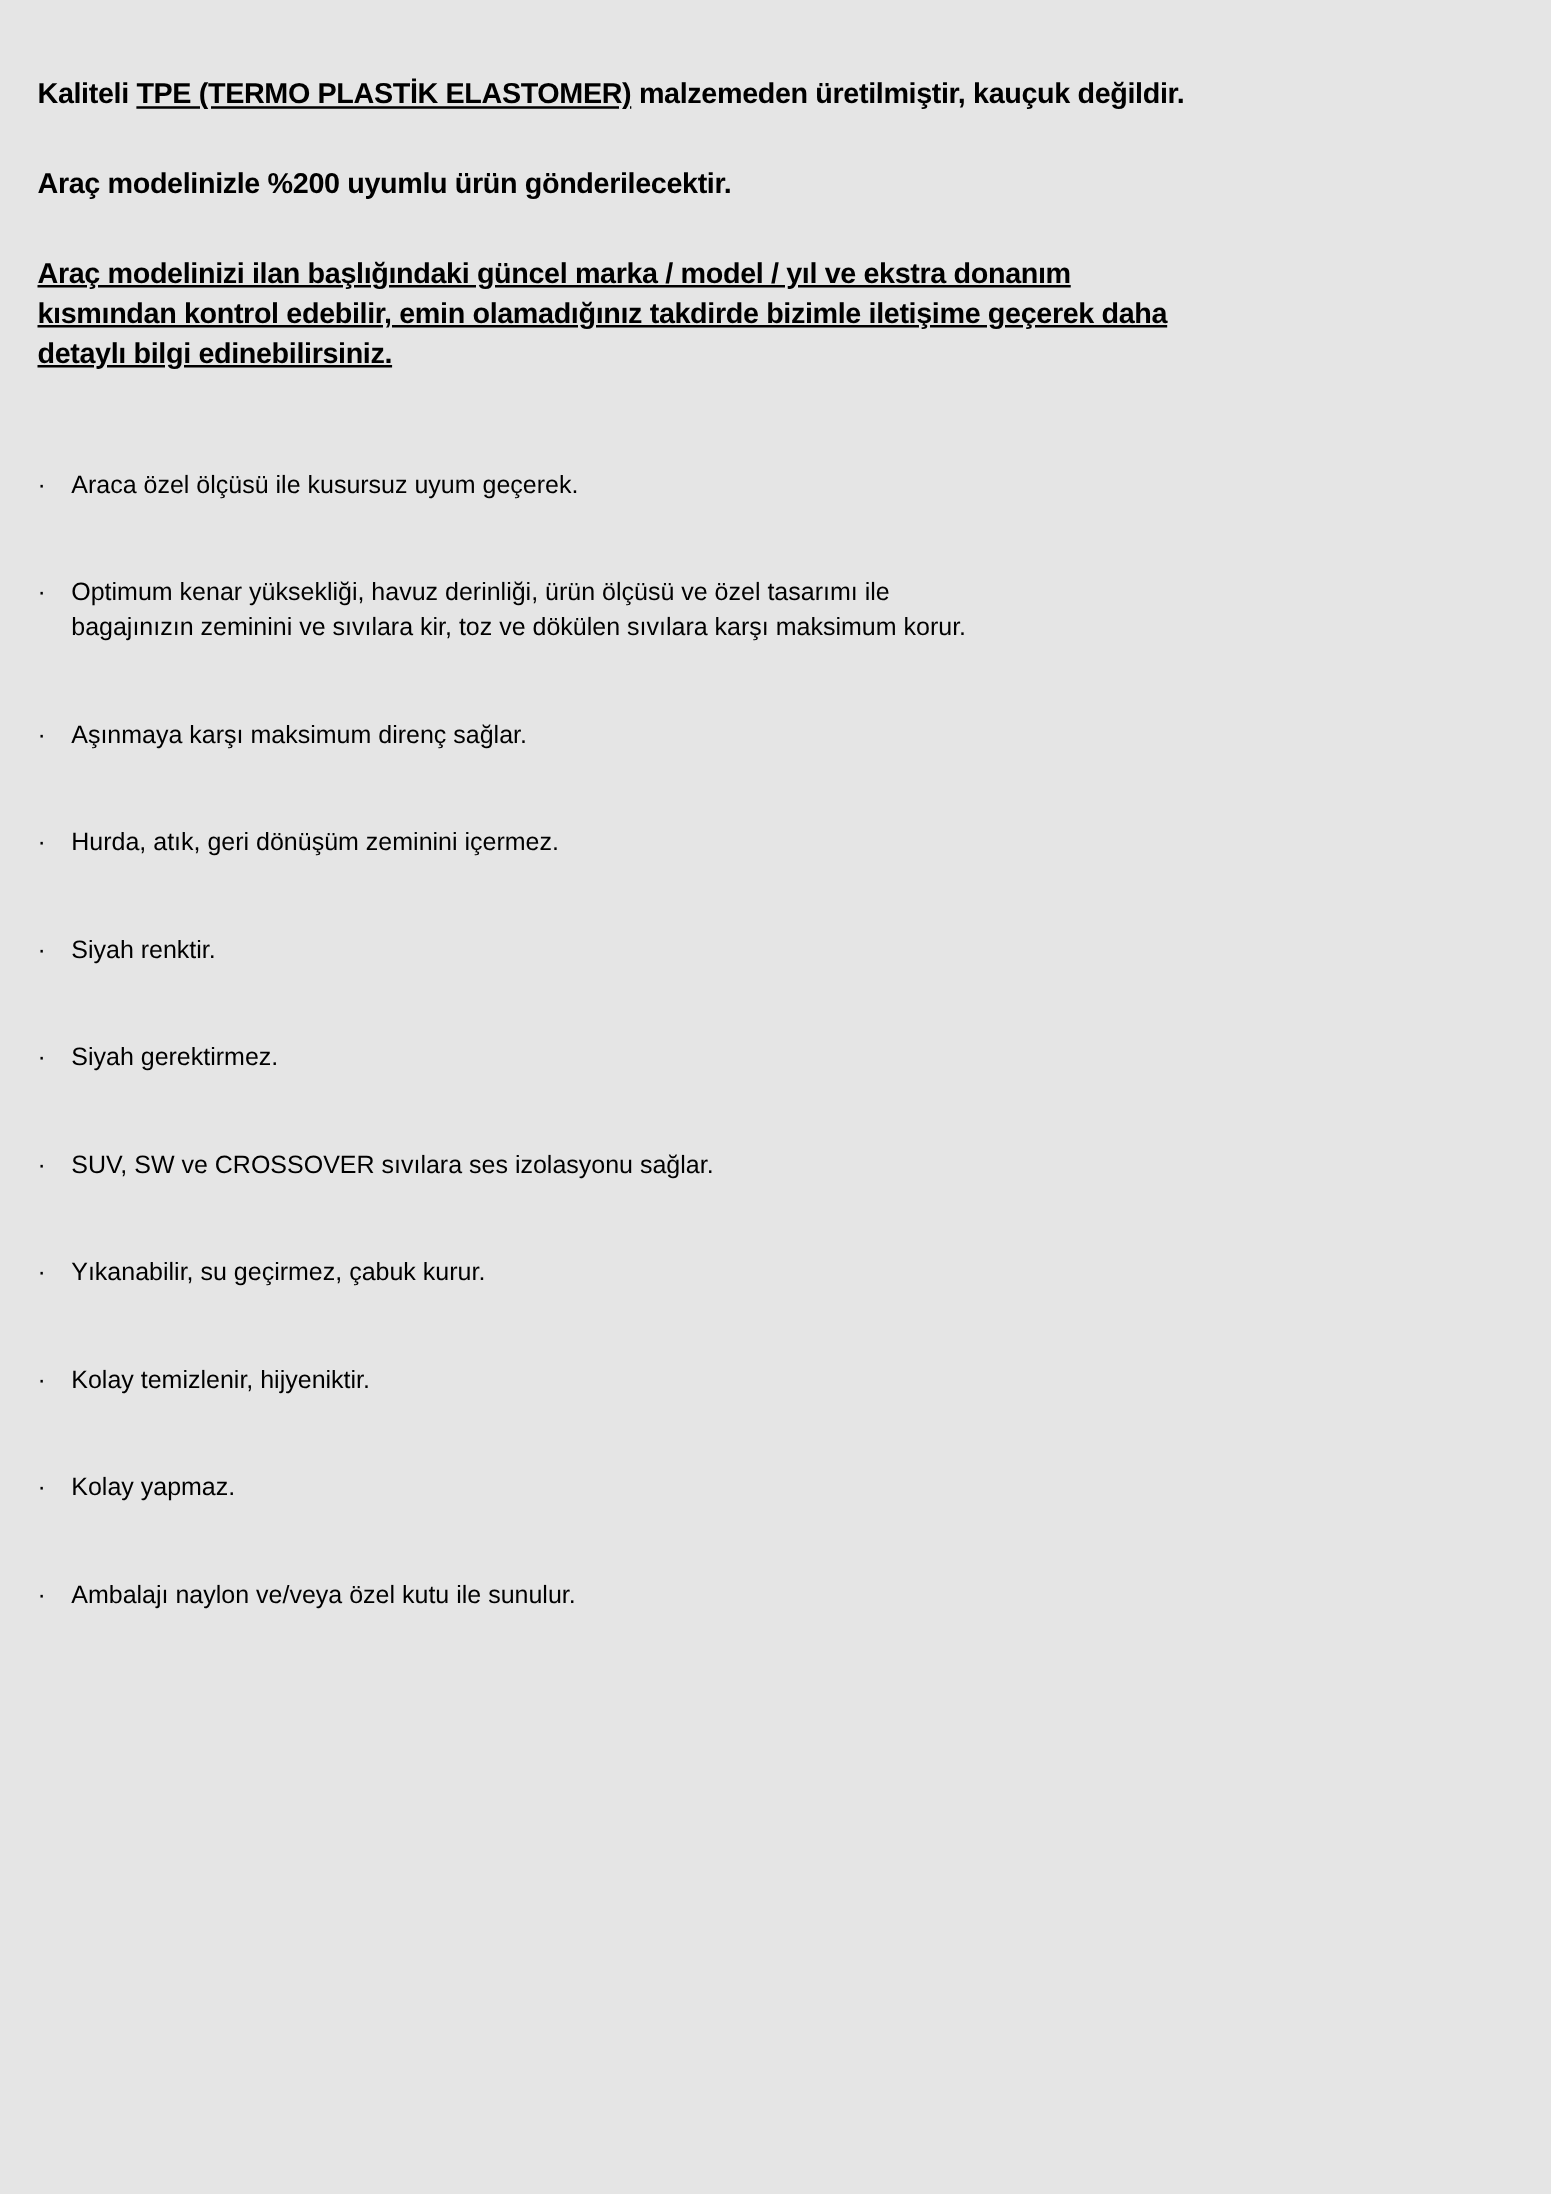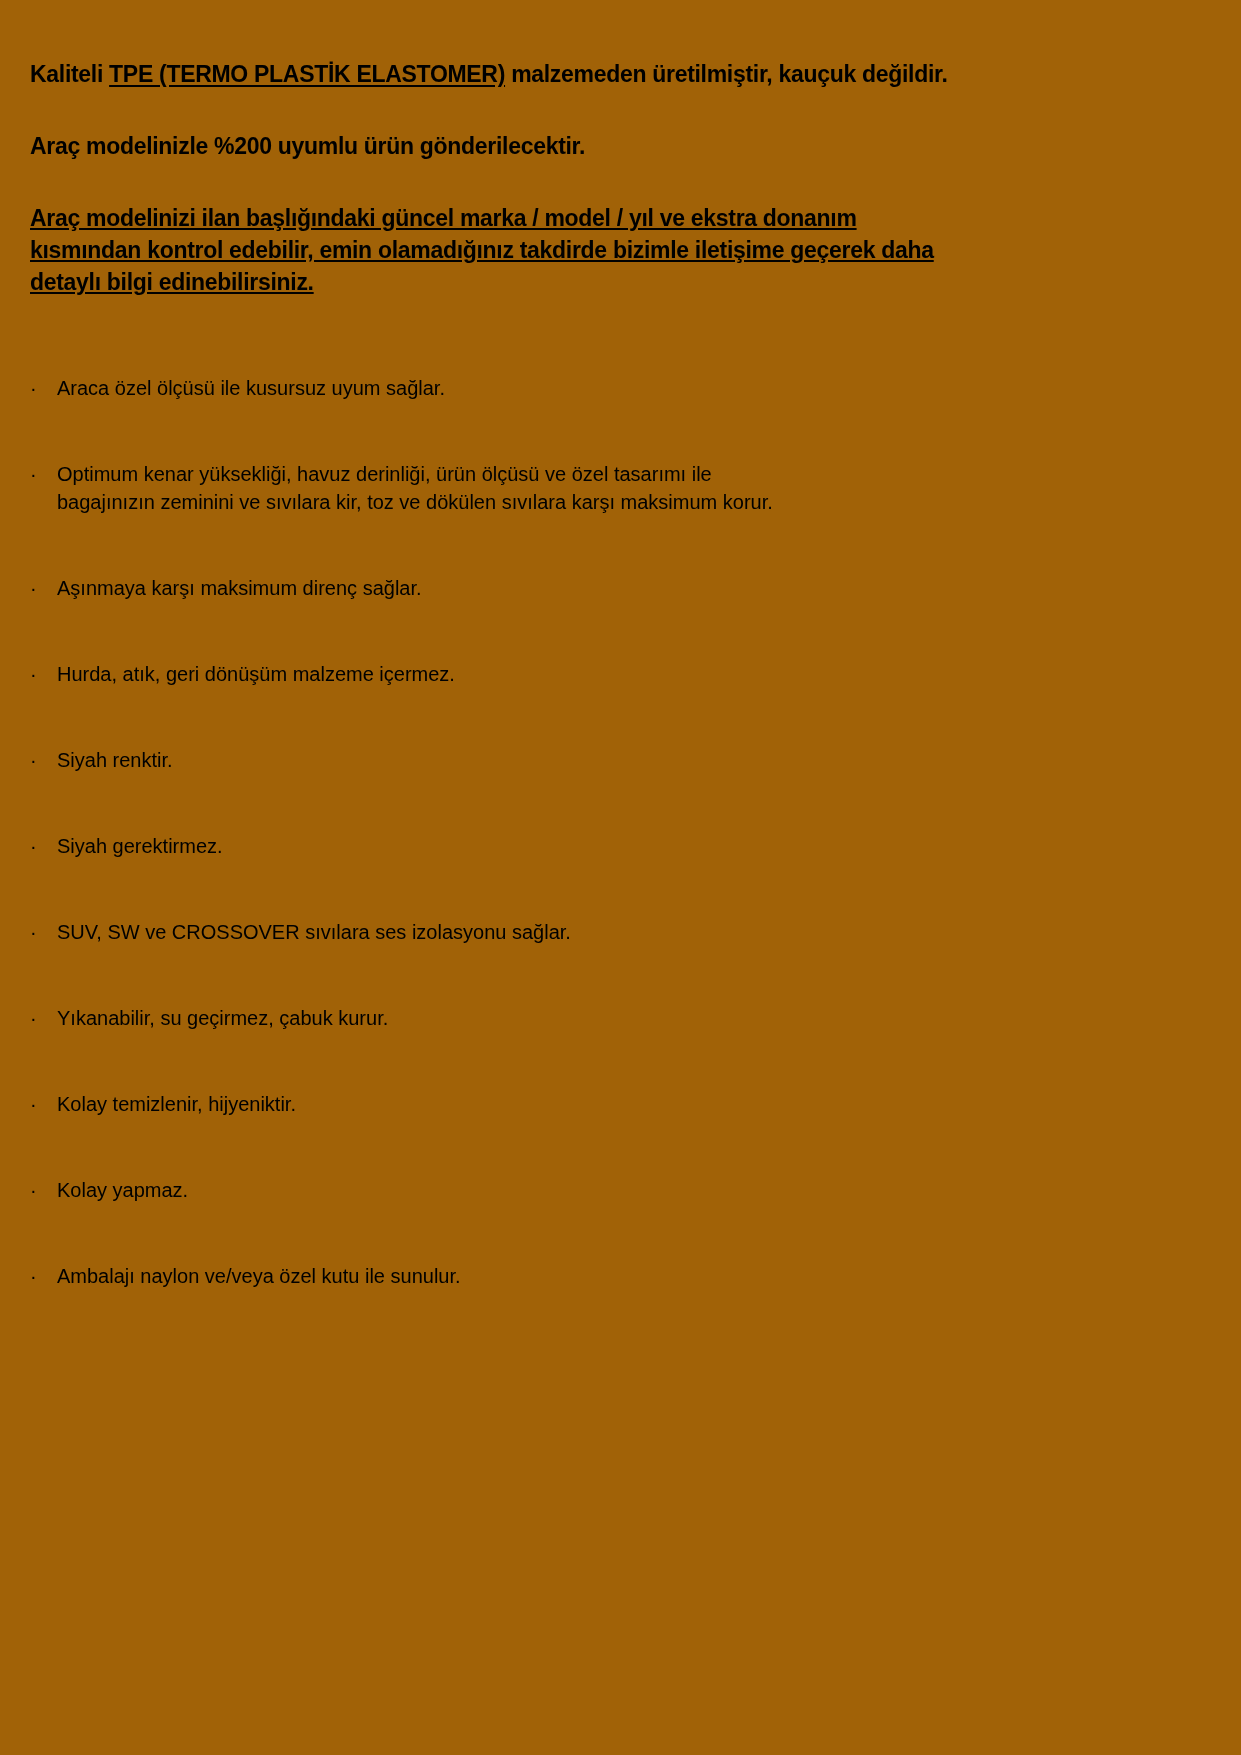--- a/index.html
+++ b/index.html
@@ -1,20 +1,20 @@
 <!DOCTYPE html>
 <html lang="tr"><head>
 <meta charset="utf-8">
 <style>
   html, body { margin: 0; padding: 0; }
   .page {
     position: relative;
     width: 1241px;
     height: 1755px;
-    background: #a16207;
+    background: #e5e5e5;
     box-sizing: border-box;
     padding: 26px 36px 0 30px;
     font-family: "Liberation Sans", sans-serif;
     color: #000000;
     overflow: hidden;
   }
   .heading {
     font-size: 23px;
     font-weight: 700;
     line-height: 32px;
@@ -60,34 +60,34 @@
 
   <div class="heading">Araç modelinizle %200 uyumlu ürün gönderilecektir.</div>
 
   <div class="heading last pre">Araç modelinizi ilan başlığındaki güncel marka / model / yıl ve ekstra donanım
 kısmından kontrol edebilir, emin olamadığınız takdirde bizimle iletişime geçerek daha
 detaylı bilgi edinebilirsiniz.</div>
 
   <ul class="features">
     <li class="feat">
       <span class="marker">·</span>
-      <span class="feat-text pre">Araca özel ölçüsü ile kusursuz uyum sağlar.</span>
+      <span class="feat-text pre">Araca özel ölçüsü ile kusursuz uyum geçerek.</span>
     </li>
     <li class="feat">
       <span class="marker">·</span>
       <span class="feat-text pre">Optimum kenar yüksekliği, havuz derinliği, ürün ölçüsü ve özel tasarımı ile
 bagajınızın zeminini ve sıvılara kir, toz ve dökülen sıvılara karşı maksimum korur.</span>
     </li>
     <li class="feat">
       <span class="marker">·</span>
       <span class="feat-text pre">Aşınmaya karşı maksimum direnç sağlar.</span>
     </li>
     <li class="feat">
       <span class="marker">·</span>
-      <span class="feat-text pre">Hurda, atık, geri dönüşüm malzeme içermez.</span>
+      <span class="feat-text pre">Hurda, atık, geri dönüşüm zeminini içermez.</span>
     </li>
     <li class="feat">
       <span class="marker">·</span>
       <span class="feat-text pre">Siyah renktir.</span>
     </li>
     <li class="feat">
       <span class="marker">·</span>
       <span class="feat-text pre">Siyah gerektirmez.</span>
     </li>
     <li class="feat">

